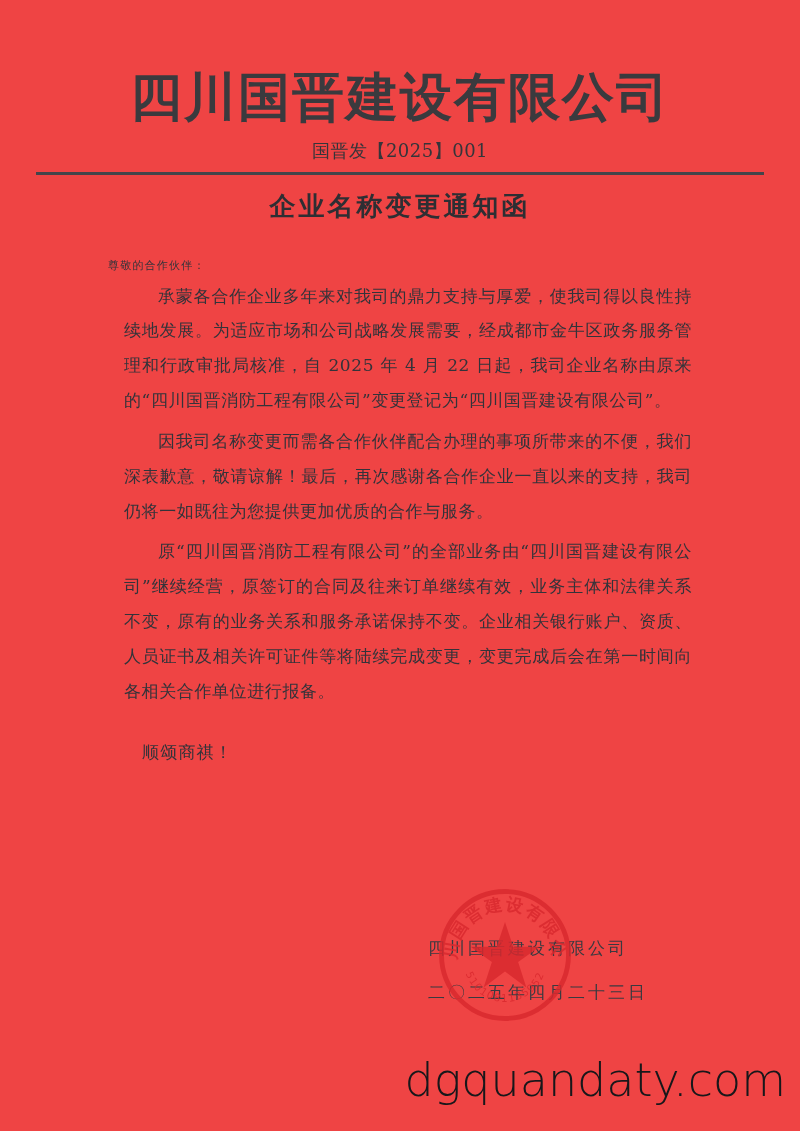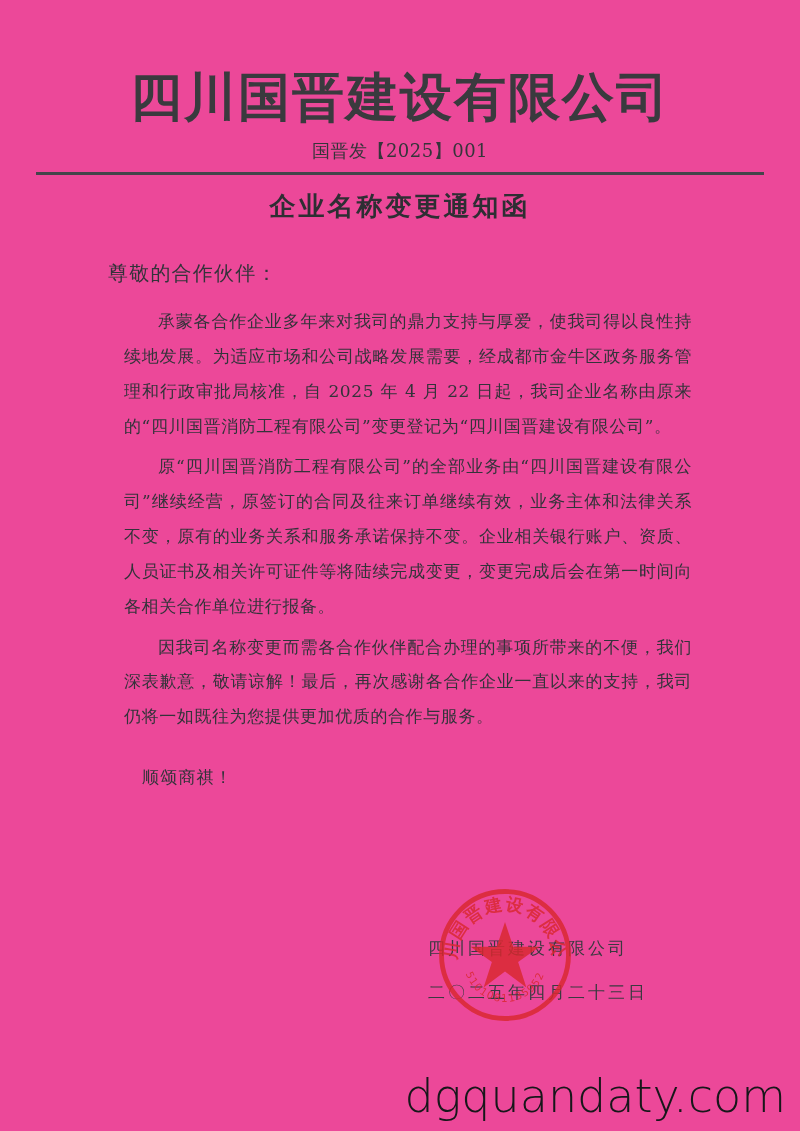--- a/index.html
+++ b/index.html
@@ -11,21 +11,21 @@
     width: 800px;
     height: 1131px;
     position: relative;
     overflow: hidden;
     font-family: "DejaVu Sans", sans-serif;
   }
 
   .page {
     position: absolute;
     inset: 0;
-    background: #ec4899;
+    background: #ef4444;
   }
 
   
   .letterhead {
     position: absolute;
     left: 0;
     right: 0;
     top: 70px;
     text-align: center;
   }
@@ -69,26 +69,26 @@
   }
 
   
   .body-block {
     position: absolute;
     left: 108px;
     right: 108px;
     top: 258px;
   }
   .salutation {
-    font-family: Liberation Serif, serif;
-    font-size: 20px;
+    font-family: Liberation Mono, monospace;
+    font-size: 11px;
     color: #33333a;
     letter-spacing: 1.2px;
     line-height: 1.5;
-    margin-bottom: 16px;
+    margin-bottom: 4px;
   }
   .para {
     font-family: "DejaVu Serif", serif;
     font-size: 17px;
     color: #33333a;
     line-height: 2.05;
     letter-spacing: 0.6px;
     text-align: justify;
     text-justify: inter-character;
     text-indent: 2em;
@@ -132,21 +132,21 @@
     z-index: 3;
     opacity: 0.82;
     pointer-events: none;
   }
   .seal svg { display: block; width: 100%; height: 100%; }
 
   
   .watermark {
     position: absolute;
     right: 14px;
-    bottom: 12px;
+    bottom: 28px;
     font-family: "DejaVu Sans", sans-serif;
     font-size: 46px;
     font-weight: 300;
     letter-spacing: 0px;
     color: #17171a;
     line-height: 1;
   }
 </style>
 </head>
 <body>
@@ -157,22 +157,22 @@
     <div class="company-title">四川国晋建设有限公司</div>
     <div class="doc-number">国晋发【2025】001</div>
   </div>
   <div class="header-rule"></div>
 
   <div class="doc-title">企业名称变更通知函</div>
 
   <div class="body-block">
     <div class="salutation">尊敬的合作伙伴：</div>
     <p class="para">承蒙各合作企业多年来对我司的鼎力支持与厚爱，使我司得以良性持续地发展。为适应市场和公司战略发展需要，经成都市金牛区政务服务管理和行政审批局核准，自 2025 年 4 月 22 日起，我司企业名称由原来的“四川国晋消防工程有限公司”变更登记为“四川国晋建设有限公司”。</p>
+    <p class="para">因我司名称变更而需各合作伙伴配合办理的事项所带来的不便，我们深表歉意，敬请谅解！最后，再次感谢各合作企业一直以来的支持，我司仍将一如既往为您提供更加优质的合作与服务。</p>
     <p class="para">原“四川国晋消防工程有限公司”的全部业务由“四川国晋建设有限公司”继续经营，原签订的合同及往来订单继续有效，业务主体和法律关系不变，原有的业务关系和服务承诺保持不变。企业相关银行账户、资质、人员证书及相关许可证件等将陆续完成变更，变更完成后会在第一时间向各相关合作单位进行报备。</p>
-    <p class="para">因我司名称变更而需各合作伙伴配合办理的事项所带来的不便，我们深表歉意，敬请谅解！最后，再次感谢各合作企业一直以来的支持，我司仍将一如既往为您提供更加优质的合作与服务。</p>
     <div class="closing">顺颂商祺！</div>
   </div>
 
   <div class="signature-block">
     <div class="sign-company">四川国晋建设有限公司</div>
     <div class="sign-date">二〇二五年四月二十三日</div>
   </div>
 
   <div class="seal">
     <svg viewBox="0 0 200 200" xmlns="http://www.w3.org/2000/svg">

